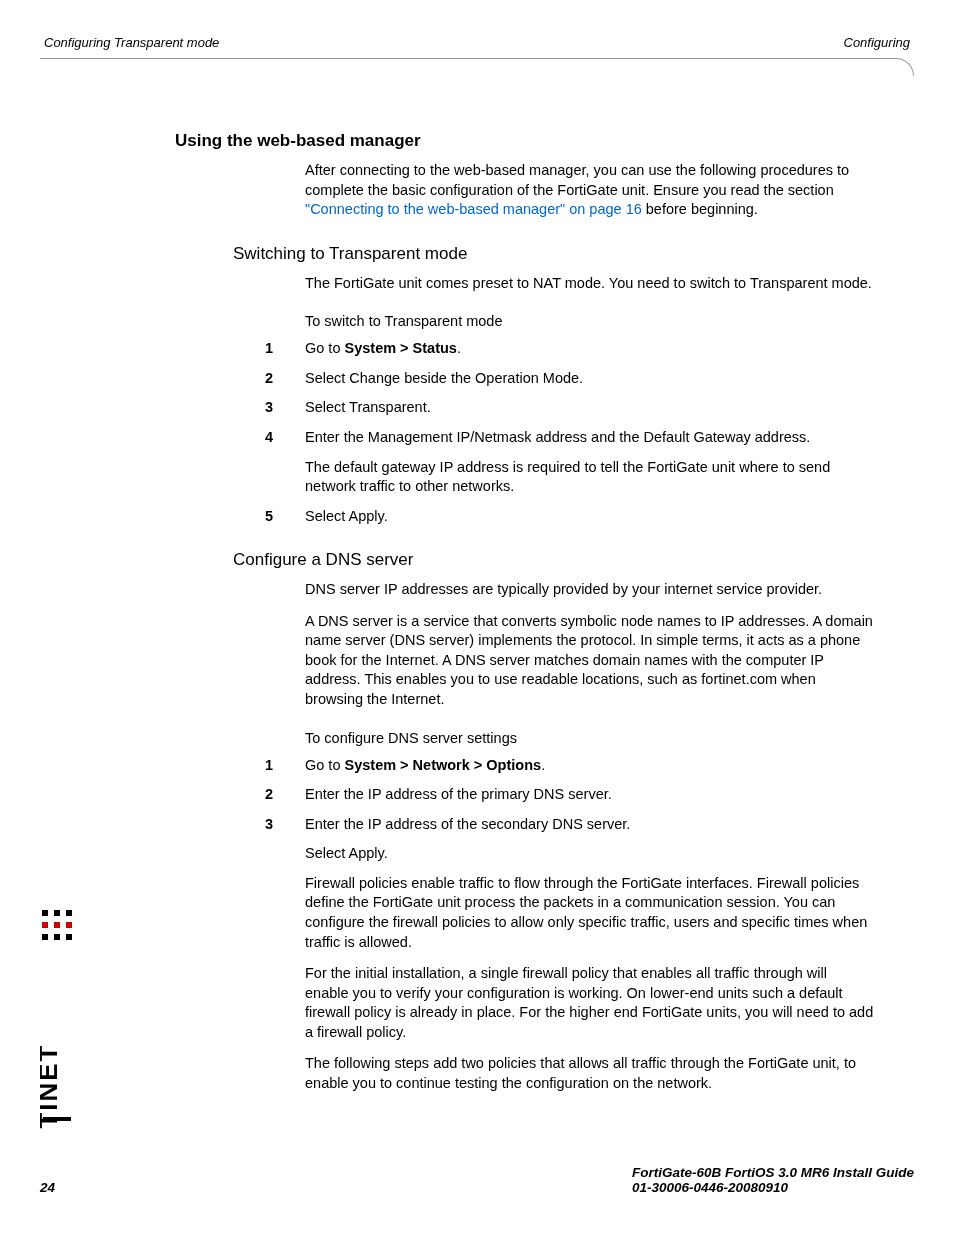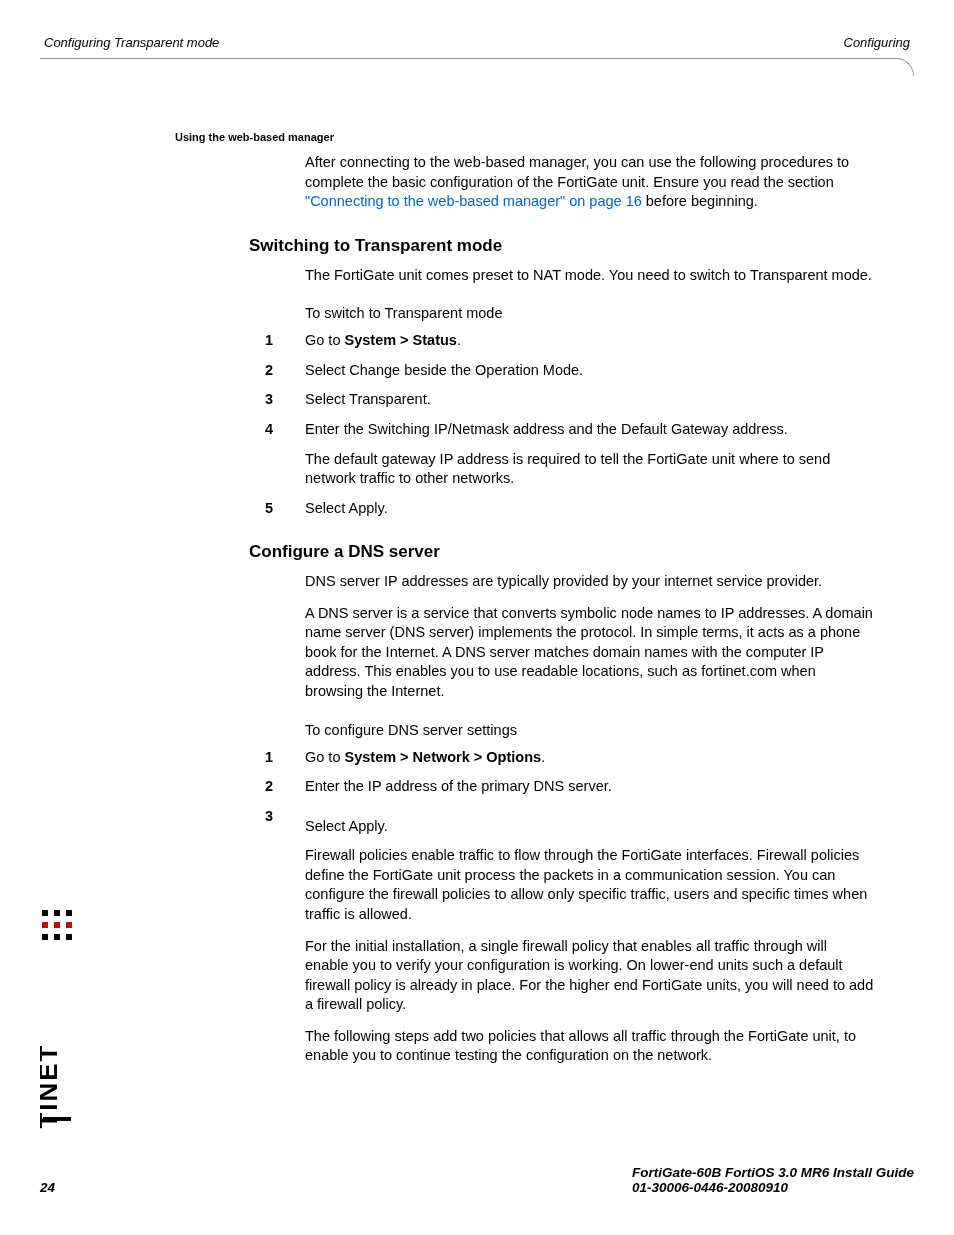--- a/index.html
+++ b/index.html
@@ -31,31 +31,31 @@
     border-right: 1px solid #999;
     margin-top: 2px;
   }
   .content {
     margin-left: 135px;
     margin-right: 40px;
     margin-top: 55px;
   }
   .h3 {
     font-weight: bold;
-    font-size: 11px;
+    font-size: 17px;
     margin-bottom: 10px;
     margin-left: 0;
   }
   .h3.first { margin-left: 0; }
   .h4 {
-    font-weight: bold;
+    font-weight: normal;
     font-size: 17px;
     margin-top: 24px;
     margin-bottom: 10px;
-    margin-left: 74px;
+    margin-left: 58px;
   }
   .h5 {
     font-weight: normal;
     font-size: 14.5px;
     margin-top: 20px;
     margin-bottom: 10px;
     margin-left: 130px;
   }
   .body-text {
     font-size: 14.5px;
@@ -130,21 +130,21 @@
       <div class="step-num">2</div>
       <div class="step-body">Select Change beside the Operation Mode.</div>
     </div>
     <div class="step-row">
       <div class="step-num">3</div>
       <div class="step-body">Select Transparent.</div>
     </div>
     <div class="step-row">
       <div class="step-num">4</div>
       <div class="step-body">
-        <div>Enter the Switching IP/Netmask address and the Default Gateway address.</div>
+        <div>Enter the Management IP/Netmask address and the Default Gateway address.</div>
         <div style="margin-top:10px">The default gateway IP address is required to tell the FortiGate unit where to send network traffic to other networks.</div>
       </div>
     </div>
     <div class="step-row">
       <div class="step-num">5</div>
       <div class="step-body">Select Apply.</div>
     </div>
 
     <div class="h4">Configure a DNS server</div>
     <p class="body-text">DNS server IP addresses are typically provided by your internet service provider.</p>
@@ -157,20 +157,21 @@
         <span>Go to </span><span class="bold">System &gt; Network &gt; Options</span><span>.</span>
       </div>
     </div>
     <div class="step-row">
       <div class="step-num">2</div>
       <div class="step-body">Enter the IP address of the primary DNS server.</div>
     </div>
     <div class="step-row">
       <div class="step-num">3</div>
       <div class="step-body">
+        <div>Enter the IP address of the secondary DNS server.</div>
         <div style="margin-top:10px">Select Apply.</div>
       </div>
     </div>
 
     <p class="body-text">Firewall policies enable traffic to flow through the FortiGate interfaces. Firewall policies define the FortiGate unit process the packets in a communication session. You can configure the firewall policies to allow only specific traffic, users and specific times when traffic is allowed.</p>
     <p class="body-text">For the initial installation, a single firewall policy that enables all traffic through will enable you to verify your configuration is working. On lower-end units such a default firewall policy is already in place. For the higher end FortiGate units, you will need to add a firewall policy.</p>
     <p class="body-text">The following steps add two policies that allows all traffic through the FortiGate unit, to enable you to continue testing the configuration on the network.</p>
   </div>
 
   <svg class="logo" viewBox="0 0 34 220">

